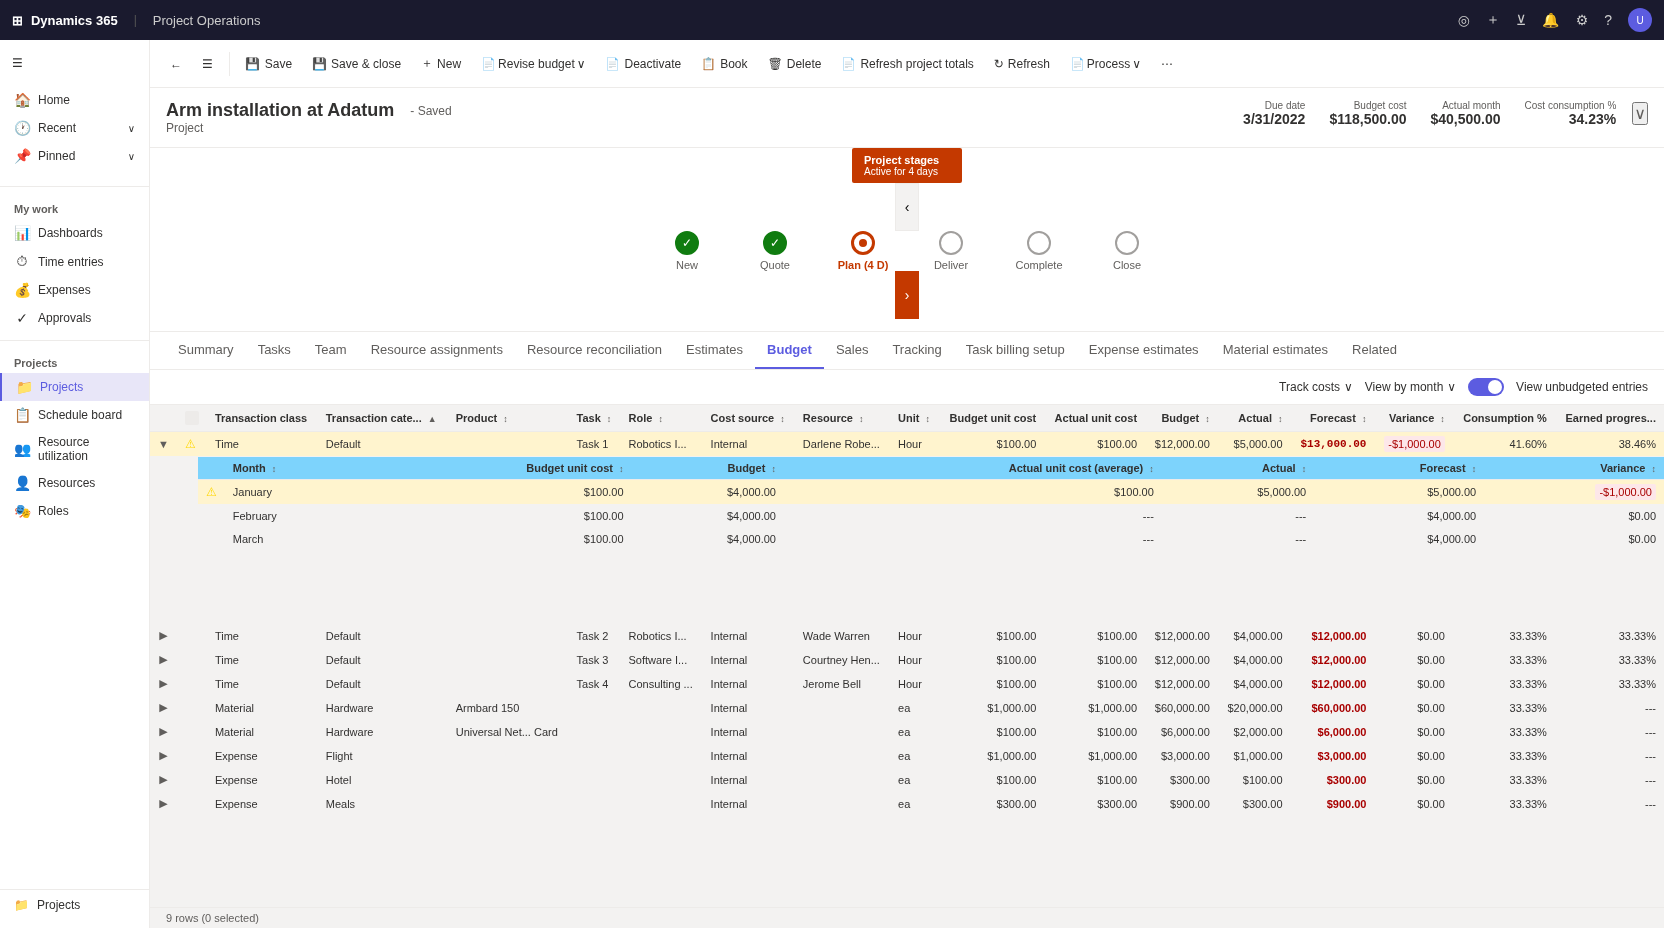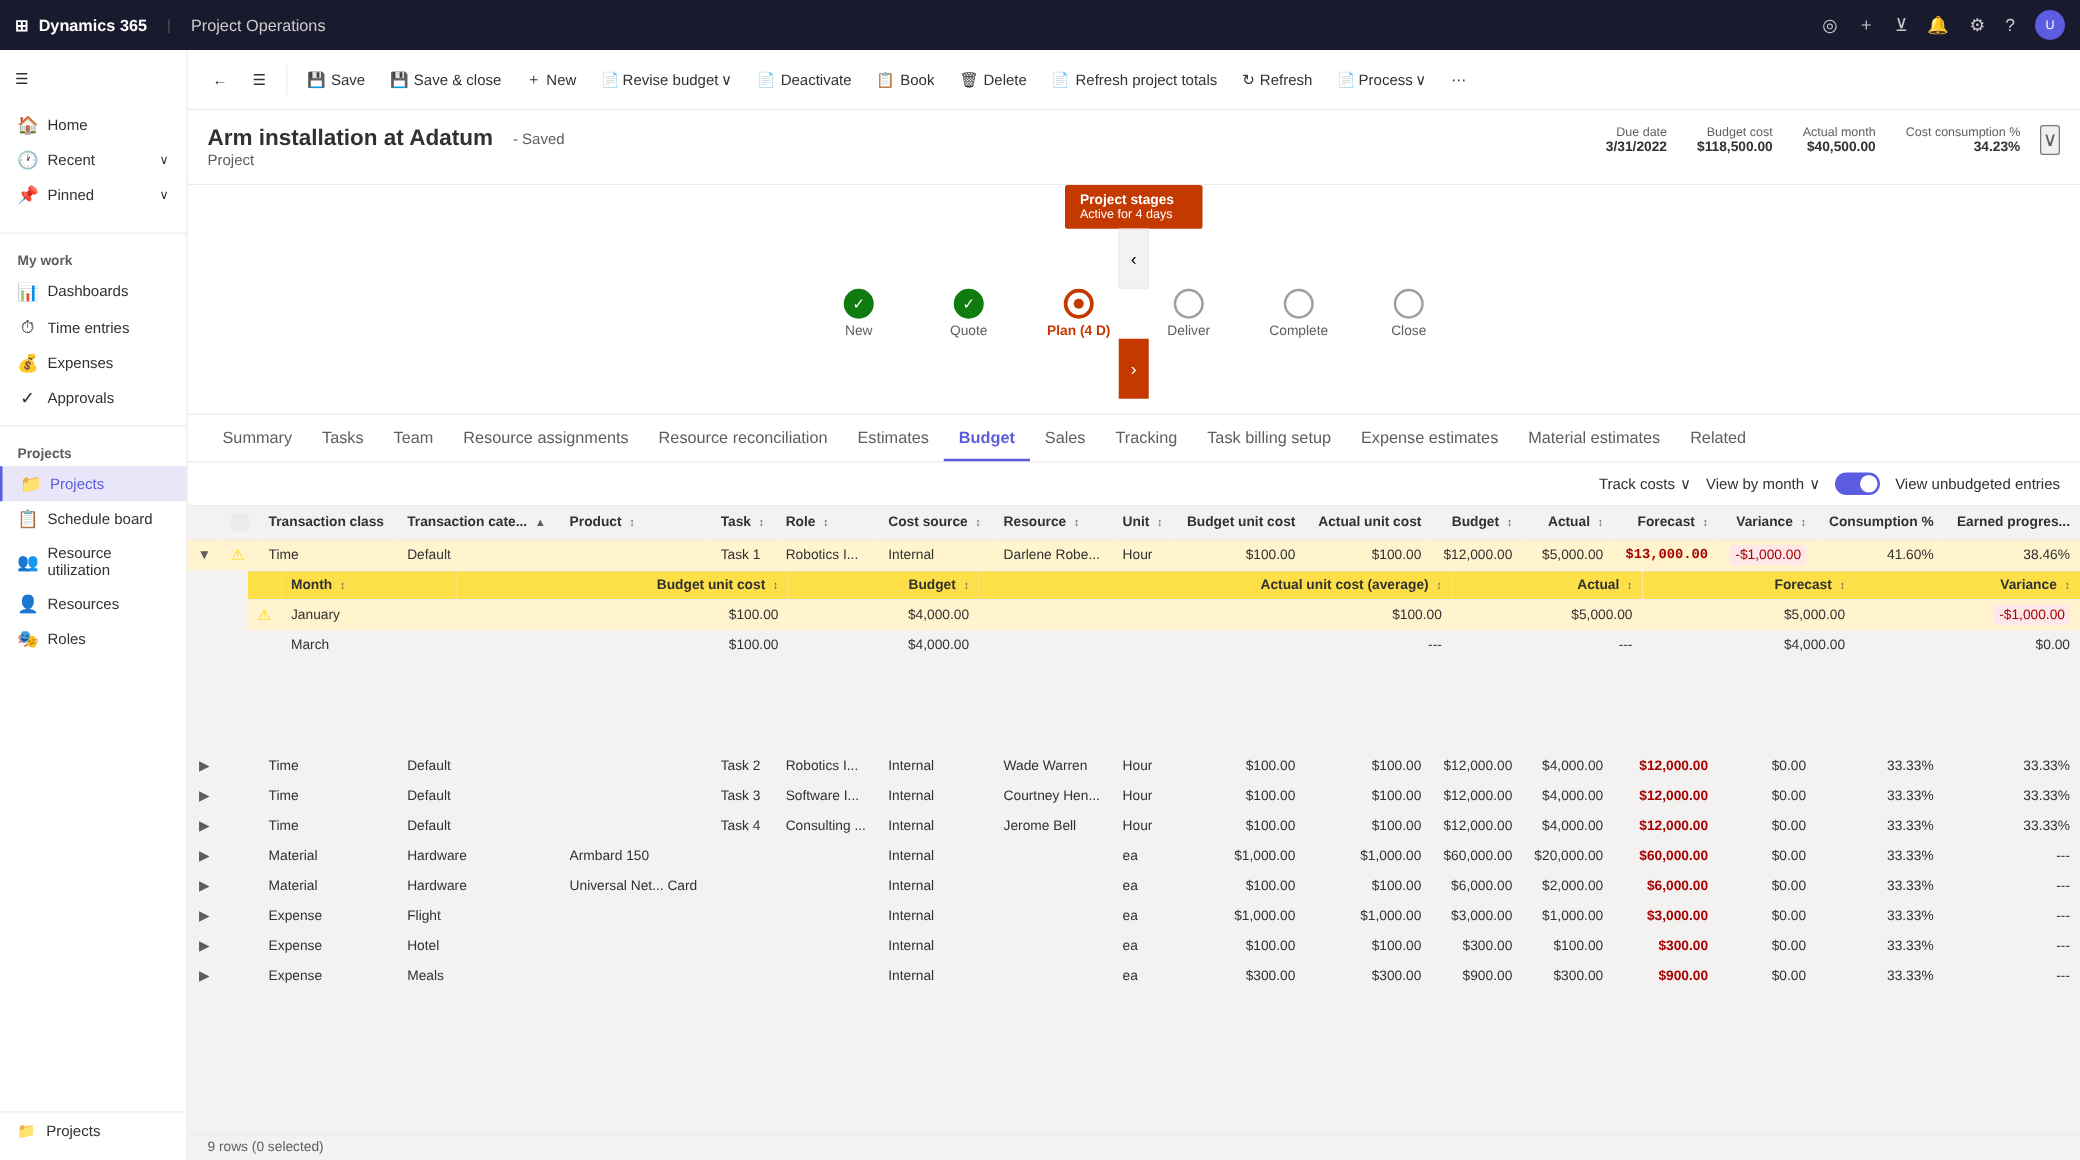--- a/index.html
+++ b/index.html
@@ -77,21 +77,21 @@
       display: flex;
       align-items: flex-start;
       justify-content: space-between;
     }
     .project-title { font-size: 18px; font-weight: 600; }
     .project-subtitle { font-size: 12px; color: #605e5c; }
     .project-saved { color: #605e5c; font-size: 12px; }
     .project-stats { display: flex; gap: 24px; align-items: center; }
     .stat-item { text-align: right; }
     .stat-label { font-size: 10px; color: #605e5c; }
-    .stat-value { font-size: 11px; font-weight: 600; }
+    .stat-value { font-size: 14px; font-weight: 600; }
     .stat-value.cost-consumption { color: #323130; }
     .expand-btn { cursor: pointer; font-size: 16px; color: #605e5c; }
 
     
     .stage-bar {
       background: #fff;
       padding: 0 16px 12px;
       border-bottom: 1px solid #edebe9;
       display: flex;
       align-items: center;
@@ -198,21 +198,21 @@
     }
     thead th .sort-icon { font-size: 9px; margin-left: 3px; color: #605e5c; }
     tbody tr { border-bottom: 1px solid #f3f2f1; }
     tbody td { padding: 5px 8px; vertical-align: middle; white-space: nowrap; }
     .expand-col { width: 24px; text-align: center; cursor: pointer; color: #605e5c; }
     .warning-icon { color: #ffd700; font-size: 12px; }
     .negative-value { color: #a80000; background: #fde7e9; padding: 2px 4px; border-radius: 2px; }
     .sub-table { width: 100%; border-collapse: collapse; font-size: 11px; }
     .sub-table td { padding: 5px 8px; border-bottom: 1px solid #f3f2f1; }
     .sub-table th {
-      background: #fde047; padding: 5px 8px;
+      background: #7dd3fc; padding: 5px 8px;
       font-weight: 600; font-size: 11px; border-bottom: 1px solid #edebe9; margin-left: 28px;
     }
     .sub-header-row { background: #fafafa; }
     @keyframes spin { to { transform: rotate(360deg); } }
 
     .right-align { text-align: right; }
     .row-warning { background: #fff4ce; }
 
     
     .status-bar {
@@ -564,20 +564,30 @@
           <td>January</td>
           <td class="right-align">$100.00</td>
           <td class="right-align">$4,000.00</td>
           <td class="right-align">$100.00</td>
           <td class="right-align">$5,000.00</td>
           <td class="right-align">$5,000.00</td>
           <td class="right-align"><span class="negative-value">-$1,000.00</span></td>
         </tr>
                       <tr>
           <td></td>
+          <td>February</td>
+          <td class="right-align">$100.00</td>
+          <td class="right-align">$4,000.00</td>
+          <td class="right-align">---</td>
+          <td class="right-align">---</td>
+          <td class="right-align">$4,000.00</td>
+          <td class="right-align">$0.00</td>
+        </tr>
+                      <tr>
+          <td></td>
           <td>March</td>
           <td class="right-align">$100.00</td>
           <td class="right-align">$4,000.00</td>
           <td class="right-align">---</td>
           <td class="right-align">---</td>
           <td class="right-align">$4,000.00</td>
           <td class="right-align">$0.00</td>
         </tr>
                       <tr>
                         <td colspan="8" style="height:24px;"></td>

